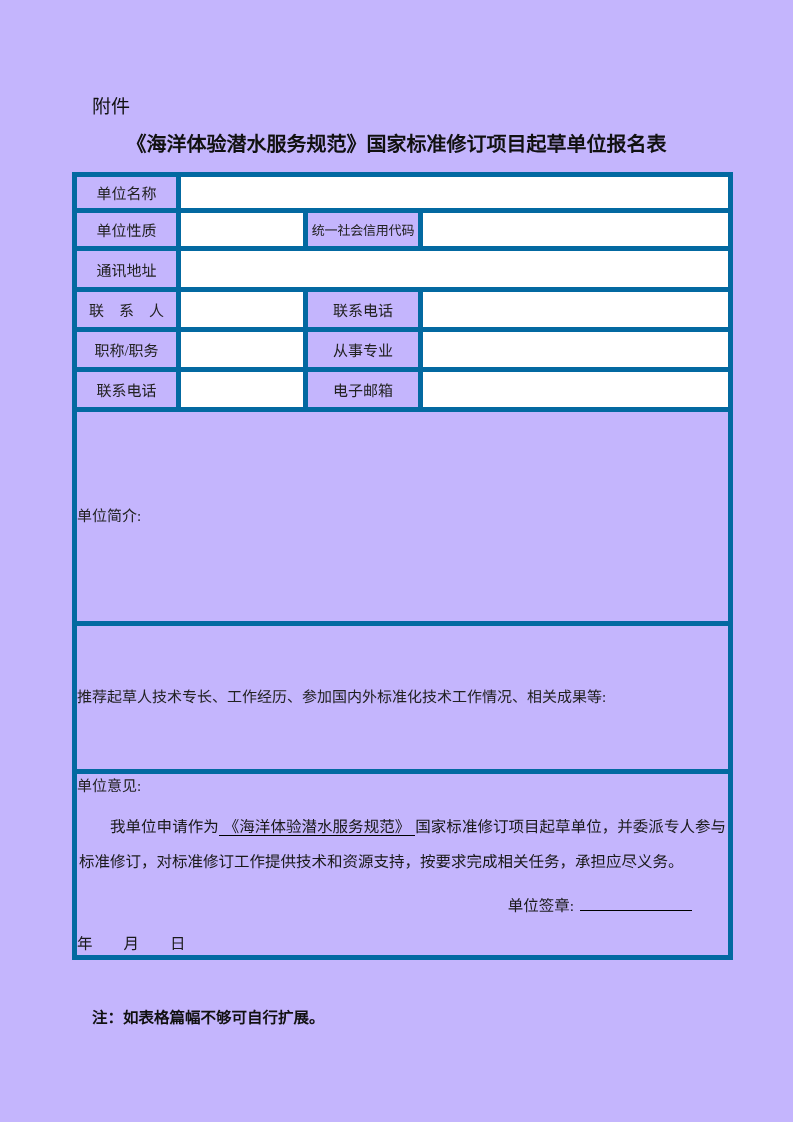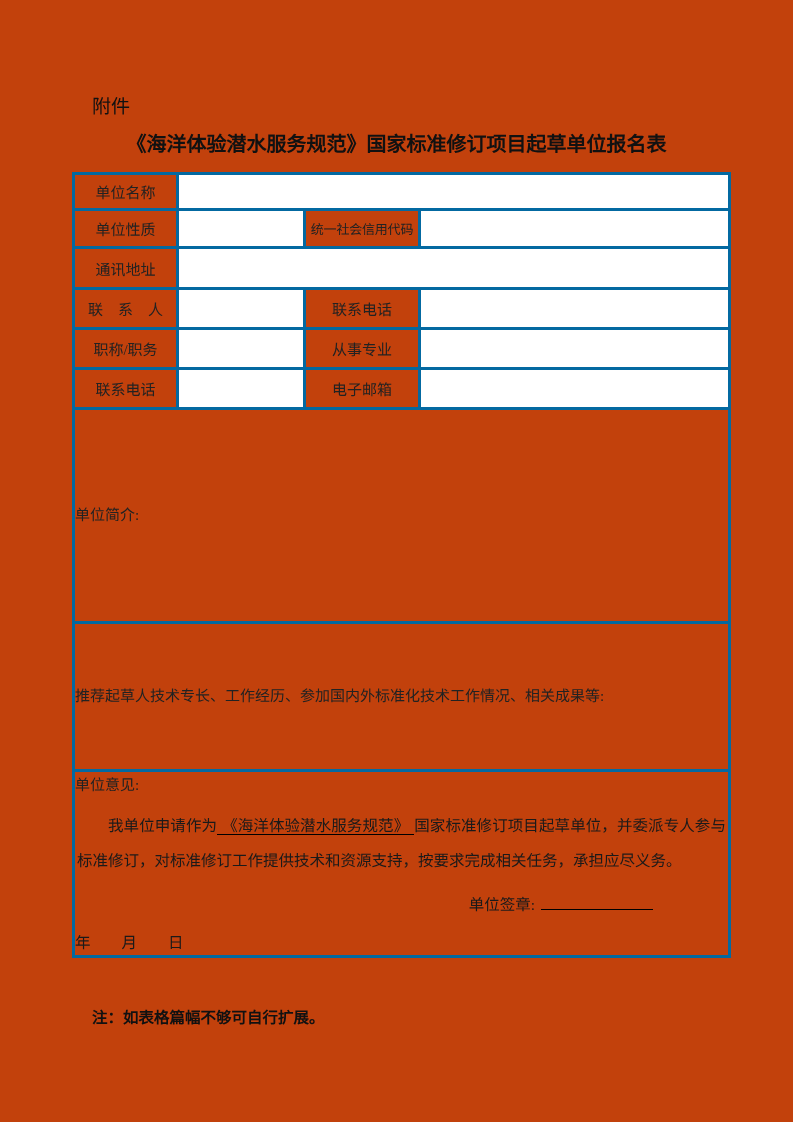--- a/index.html
+++ b/index.html
@@ -1,19 +1,19 @@
 <!DOCTYPE html>
 <html lang="zh-CN"><head>
 <meta charset="utf-8">
 <style>
   html,body{margin:0;padding:0;background:#ffffff;}
   .page{
     position:relative;
     width:793px;height:1122px;
-    background:#c2410c;
+    background:#c4b5fd;
     color:#1a1a1a;
     overflow:hidden;
   }
   .attachment{
     position:absolute;left:92px;top:95px;
     font-family:"Liberation Sans",sans-serif;
     font-size:19px;line-height:24px;color:#111;
   }
   .doc-title{
     position:absolute;left:0;top:131px;width:100%;
@@ -22,21 +22,21 @@
     font-weight:700;font-size:20px;line-height:27px;color:#111;
   }
   table.form{
     position:absolute;left:72px;top:172px;
     width:656px;
     border-collapse:collapse;table-layout:fixed;
     border:2px solid #000;
     font-family:"Liberation Serif",serif;
   }
   table.form td{
-    border:3px solid #0369a1;
+    border:5px solid #0369a1;
     padding:0;
     vertical-align:middle;
   }
   td.lbl{
     text-align:center;
     font-size:15px;color:#222;
   }
   td.lbl.sm{font-size:13px;letter-spacing:-0.2px;margin-left:38px;}
   td.val{background:#fff;}
   tr.r36{height:36px;}
@@ -56,21 +56,21 @@
     margin:12px 2px 0 2px;
     font-size:15.5px;line-height:35px;
     text-align:justify;text-indent:2em;color:#1a1a1a;
   }
   .op-para u{
     text-decoration:none;
     border-bottom:1px solid #000;
     padding:0 5px;
   }
   .seal-row{
-    margin-top:14px;padding-right:75px;
+    margin-top:14px;padding-right:36px;
     text-align:right;font-size:15.5px;color:#1a1a1a;
   }
   .blank-line{
     display:inline-block;width:112px;height:13px;
     border-bottom:1px solid #000;margin-left:6px;
   }
   .date-row{
     margin-top:16px;padding-right:75px;
     text-align:left;font-size:15.5px;color:#1a1a1a;
   }

